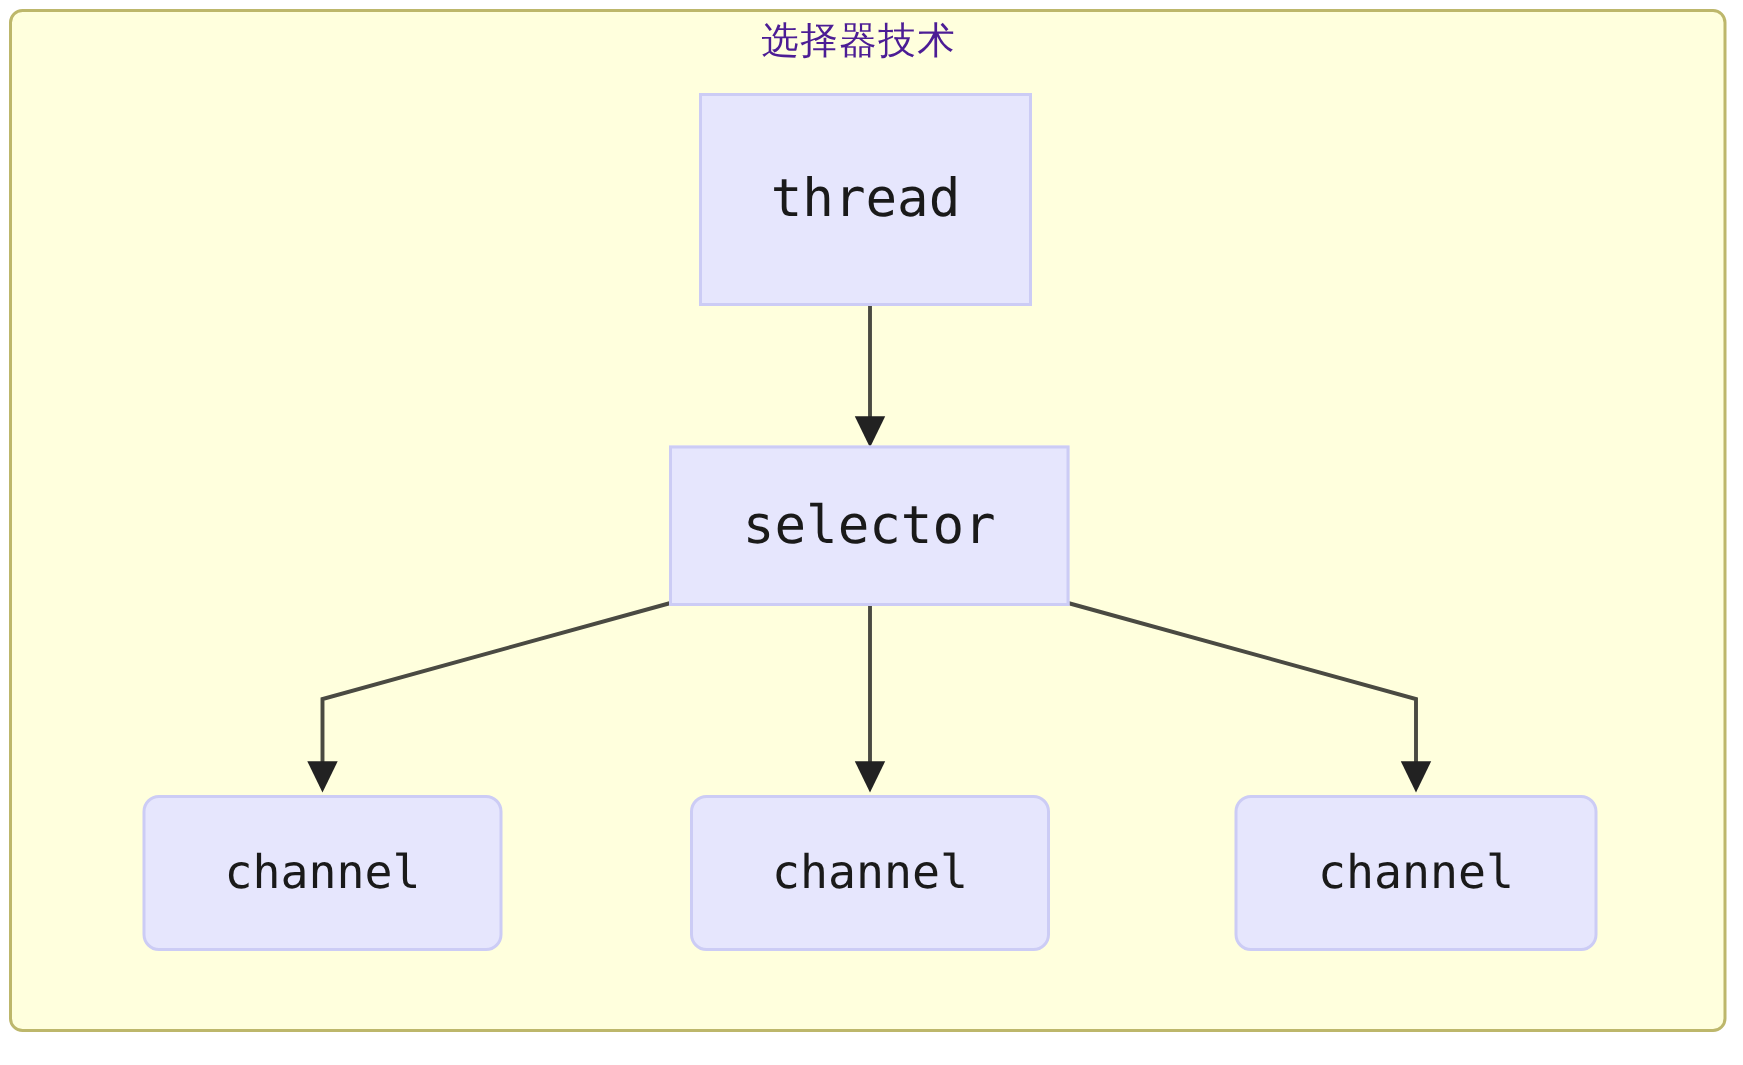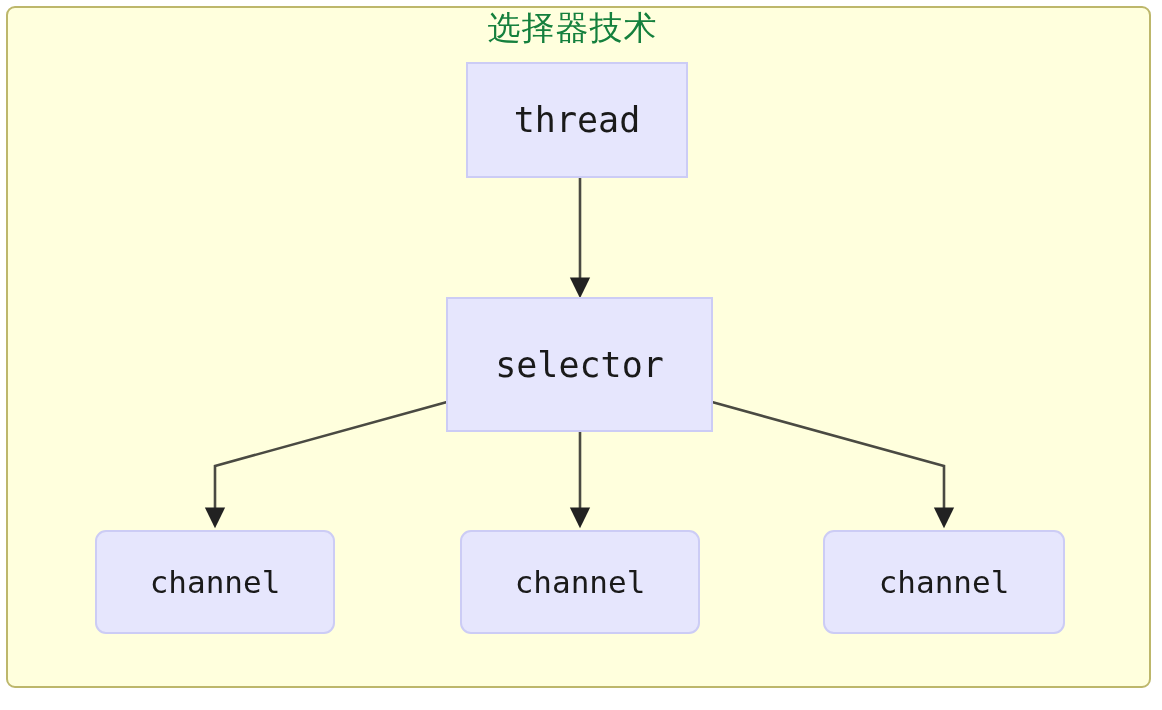--- a/index.html
+++ b/index.html
@@ -30,49 +30,49 @@
     border: 2px solid #bdb76b;
     border-radius: 9px;
   }
   .diagram-title {
     position: absolute;
     left: 0;
     top: 13px;
     width: 1145px;
     text-align: center;
     font-family: "Liberation Serif", "DejaVu Serif", serif;
-    font-size: 33px;
+    font-size: 25px;
     line-height: 30px;
-    color: #15803d;
+    color: #4c1d95;
     letter-spacing: 1px;
     white-space: nowrap;
   }
   .node {
     position: absolute;
     box-sizing: border-box;
     background: #e6e6fd;
     border: 2px solid #ccccf5;
     display: flex;
     align-items: center;
     justify-content: center;
     font-family: "DejaVu Sans Mono", "Liberation Mono", monospace;
     color: #1a1a1a;
     white-space: nowrap;
   }
   .node.sharp { border-radius: 0; }
   .node.rounded { border-radius: 11px; justify-content: center; }
 
   #node-thread {
     left: 466px;  top: 62px;
-    width: 222px; height: 116px;
+    width: 222px; height: 142px;
     font-size: 35px;
   }
   #node-selector {
     left: 446px;  top: 297px;
-    width: 267px; height: 135px;
+    width: 267px; height: 107px;
     font-size: 35px;
   }
   #node-channel-0 {
     left: 95px;  top: 530px;
     width: 240px; height: 104px;
     font-size: 31px;
   }
   #node-channel-1 {
     left: 460px; top: 530px;
     width: 240px; height: 104px;

